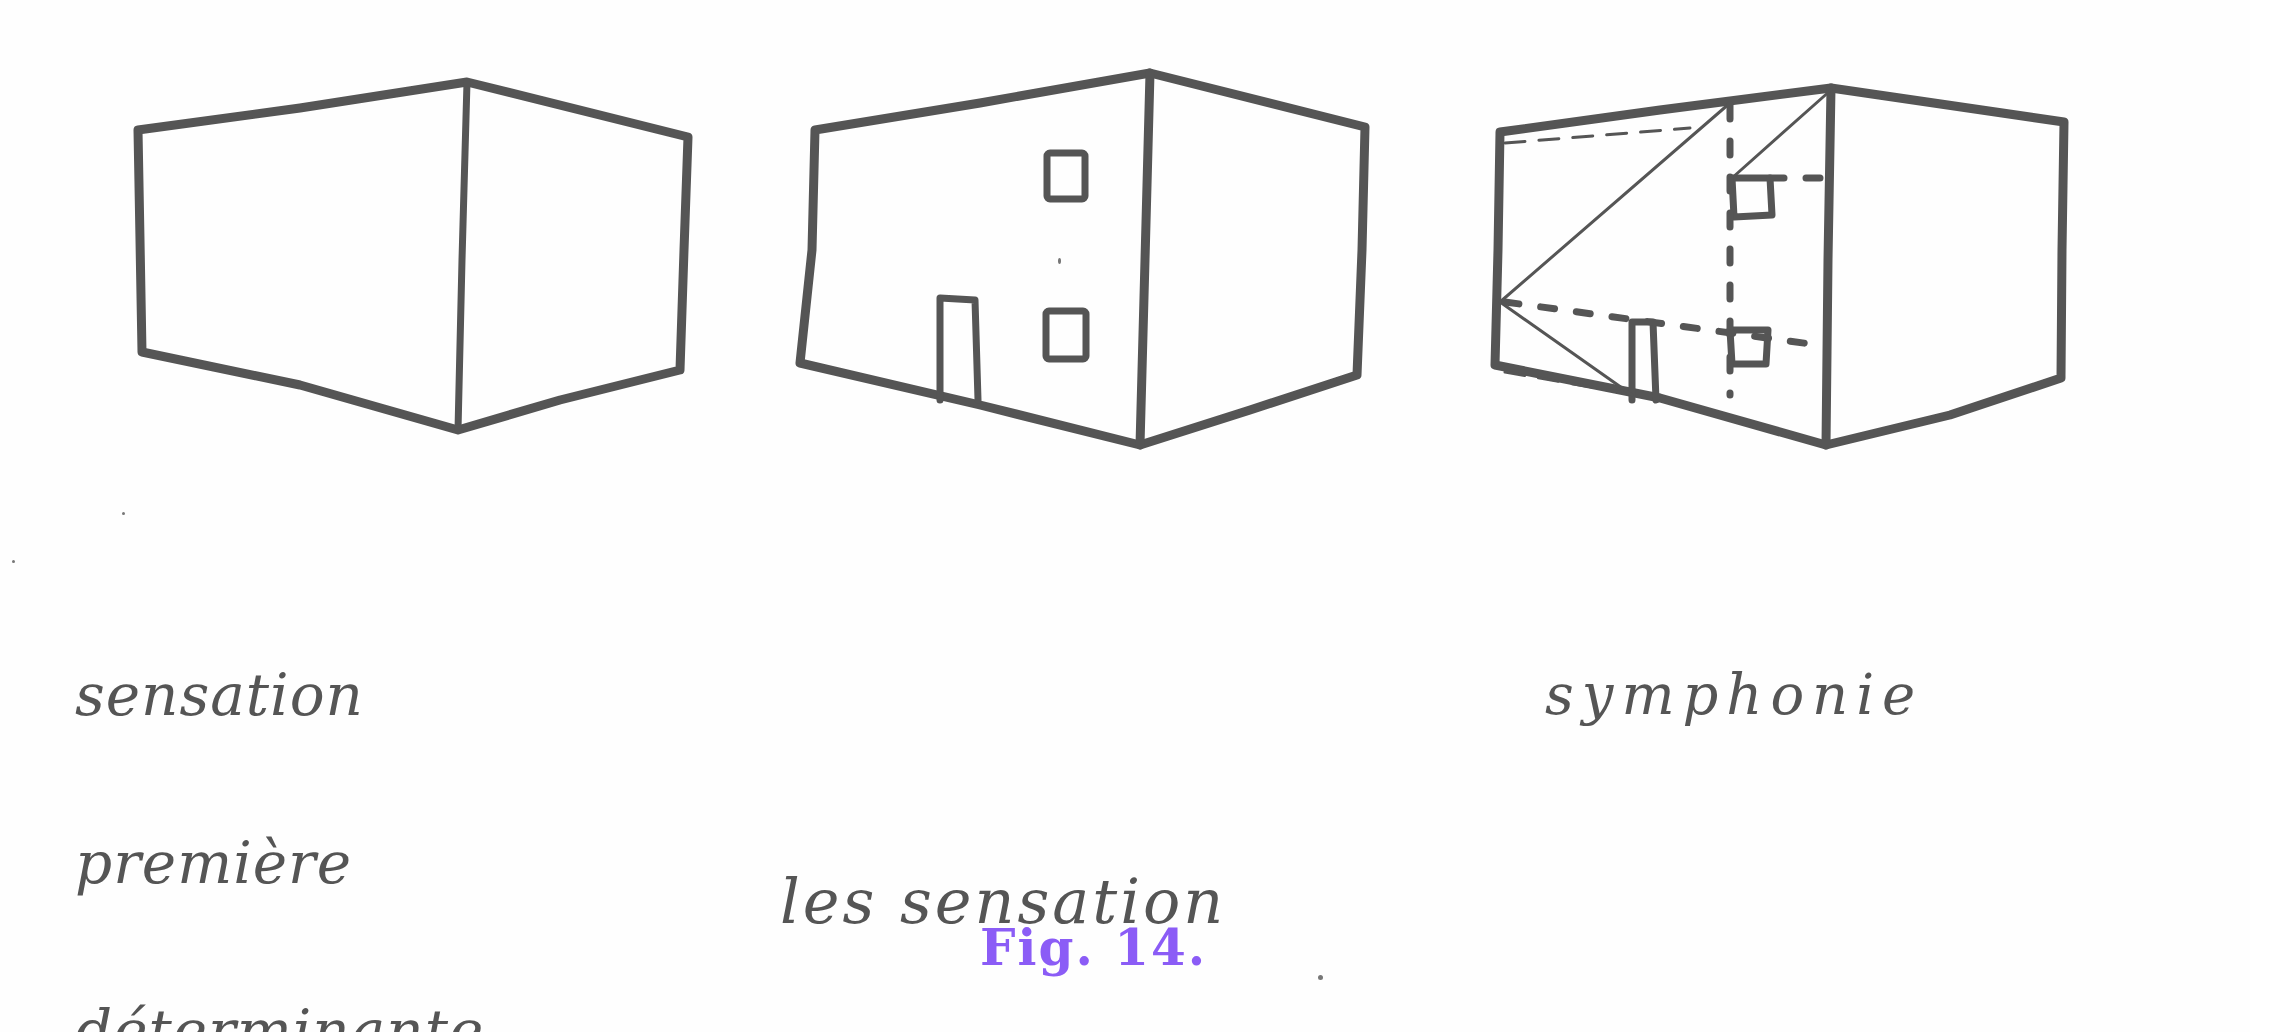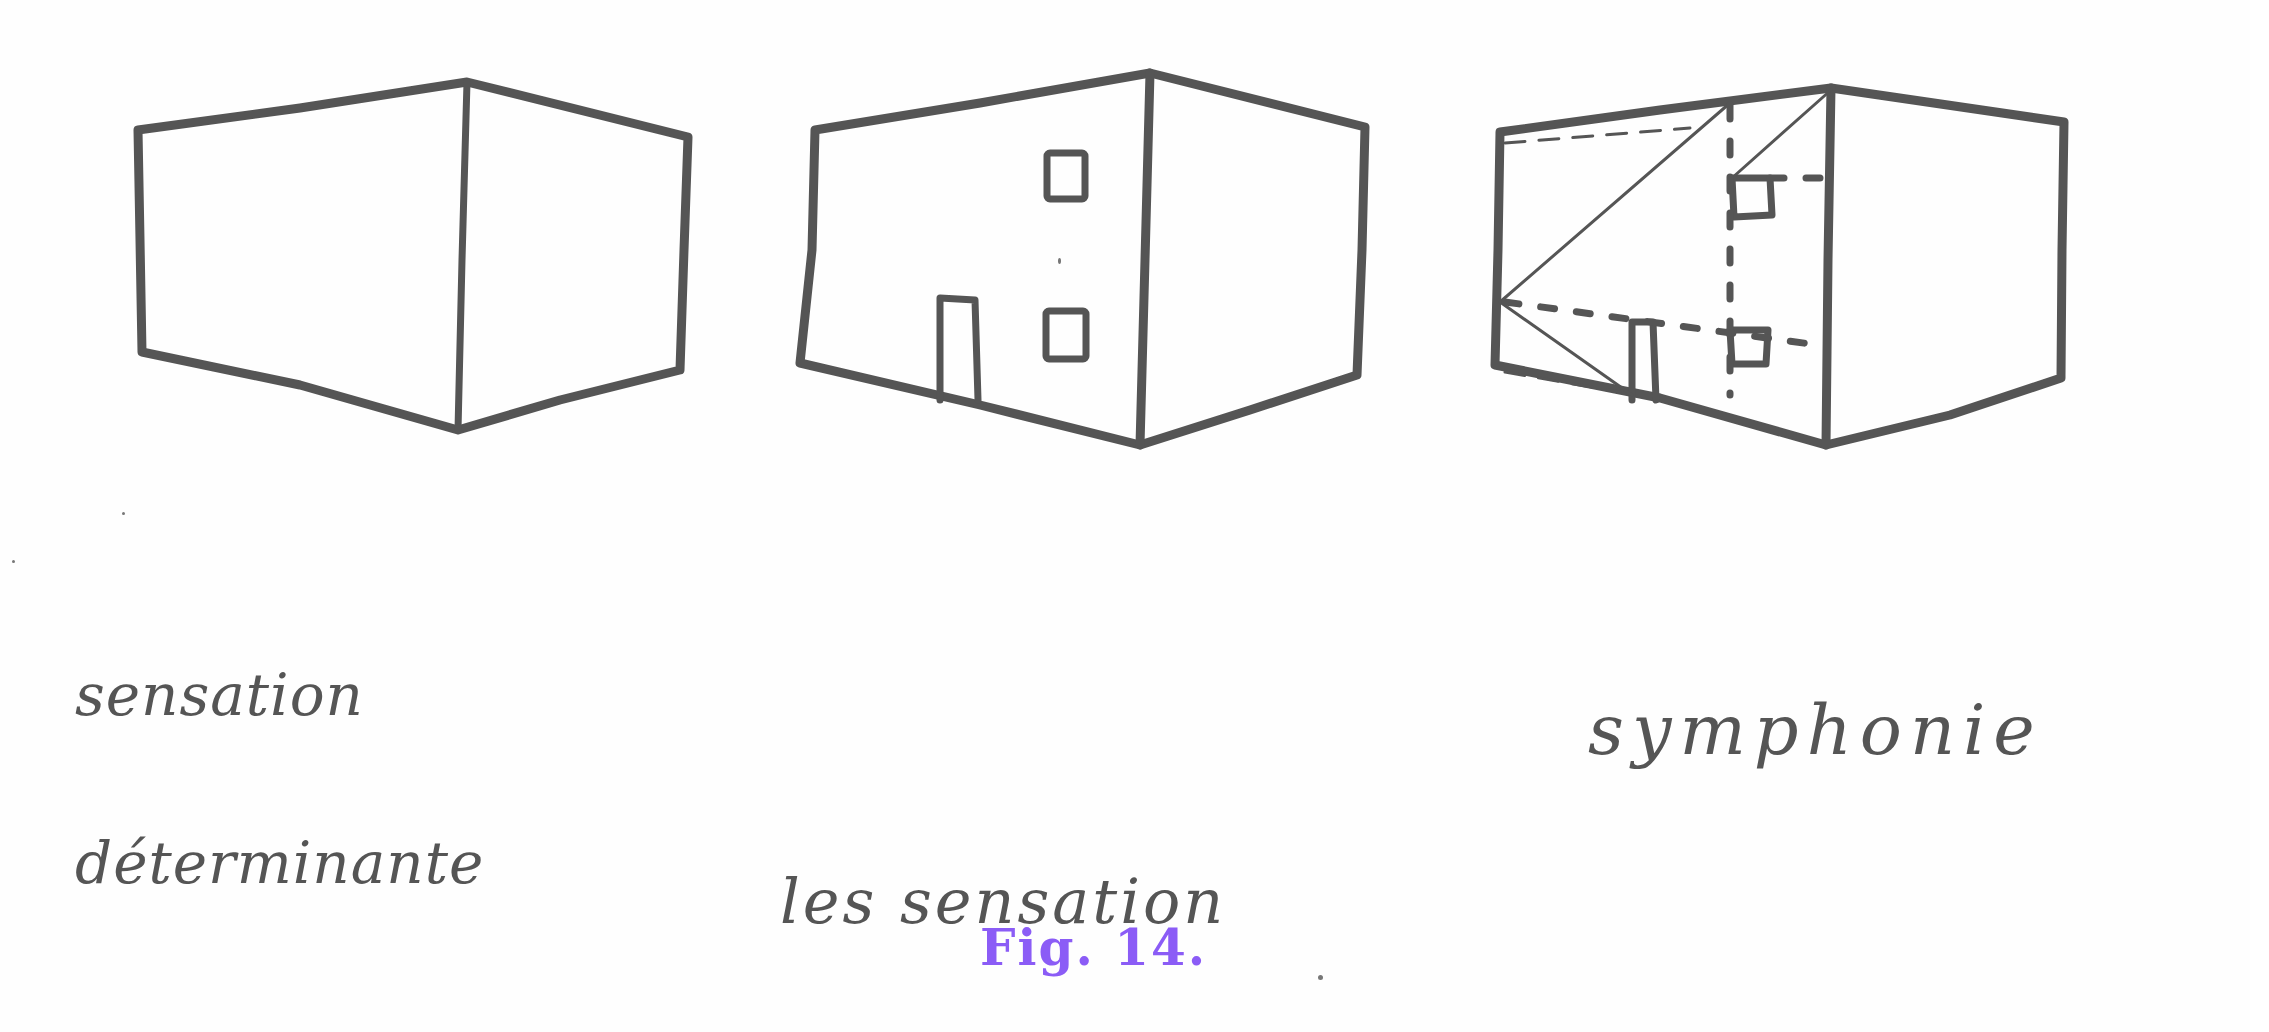--- a/index.html
+++ b/index.html
@@ -11,21 +11,21 @@
   .thin { stroke-width: 3; }
   .dash { stroke-width: 7; stroke-dasharray: 14 22; }
   .dash-thin { stroke-width: 3; stroke-dasharray: 20 14; }
   .hand {
     position: absolute; color: #555555;
     font-family: "DejaVu Serif", serif; font-style: italic;
     white-space: pre; line-height: 1;
   }
   .label1 { left: 75px; top: 555px; font-size: 58px; line-height: 56px; letter-spacing: 1px; }
   .label2 { left: 780px; top: 722px; font-size: 62px; line-height: 72px; letter-spacing: 3px; }
-  .label3 { left: 1545px; top: 555px; font-size: 70px; letter-spacing: 8px; margin-left: 43px; }
+  .label3 { left: 1545px; top: 555px; font-size: 56px; letter-spacing: 8px; }
   .caption {
     position: absolute; left: 980px; top: 918px; color: #8b5cf6;
     font-family: "DejaVu Serif", serif; font-weight: bold; font-size: 50px; letter-spacing: 2px;
   }
   .speck { position: absolute; width: 5px; height: 5px; background: #777; border-radius: 50%; }
 </style>
 </head>
 <body>
 
 <div id="stage">
@@ -62,20 +62,21 @@
       <path class="ink dash" d="M1730 105 L1730 395"></path>
       <path class="ink dash" d="M1505 302 L1818 345"></path>
       <path class="ink dash" d="M1770 178 L1826 178"></path>
       <path class="ink dash-thin" d="M1505 143 L1690 128"></path>
       <path class="ink dash-thin" d="M1505 372 L1620 392"></path>
     </g>
   </svg>
 
   <div class="hand label1">
     <div>sensation</div>
+    <div>première</div>
     <div>déterminante</div>
   </div>
 
   <div class="hand label2">
     <div>les sensation</div>
     
   </div>
 
   <div class="hand label3">
     <div>symphonie</div>

